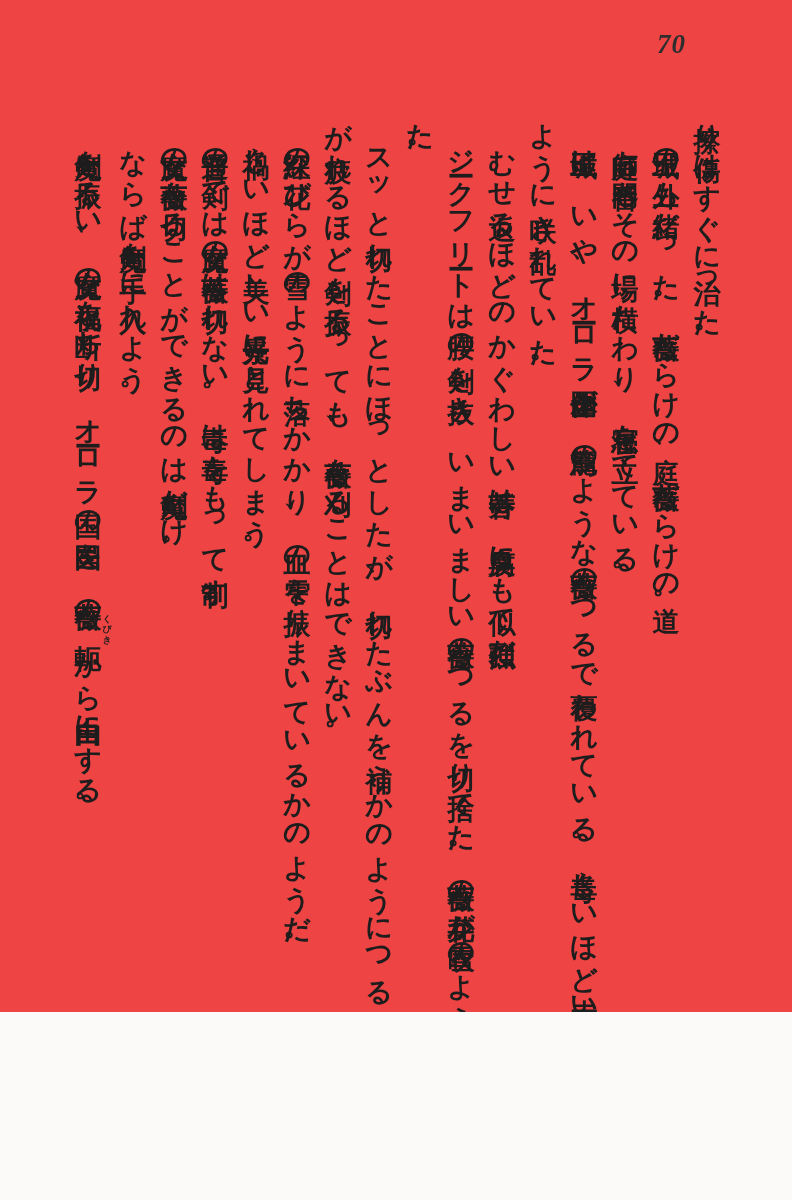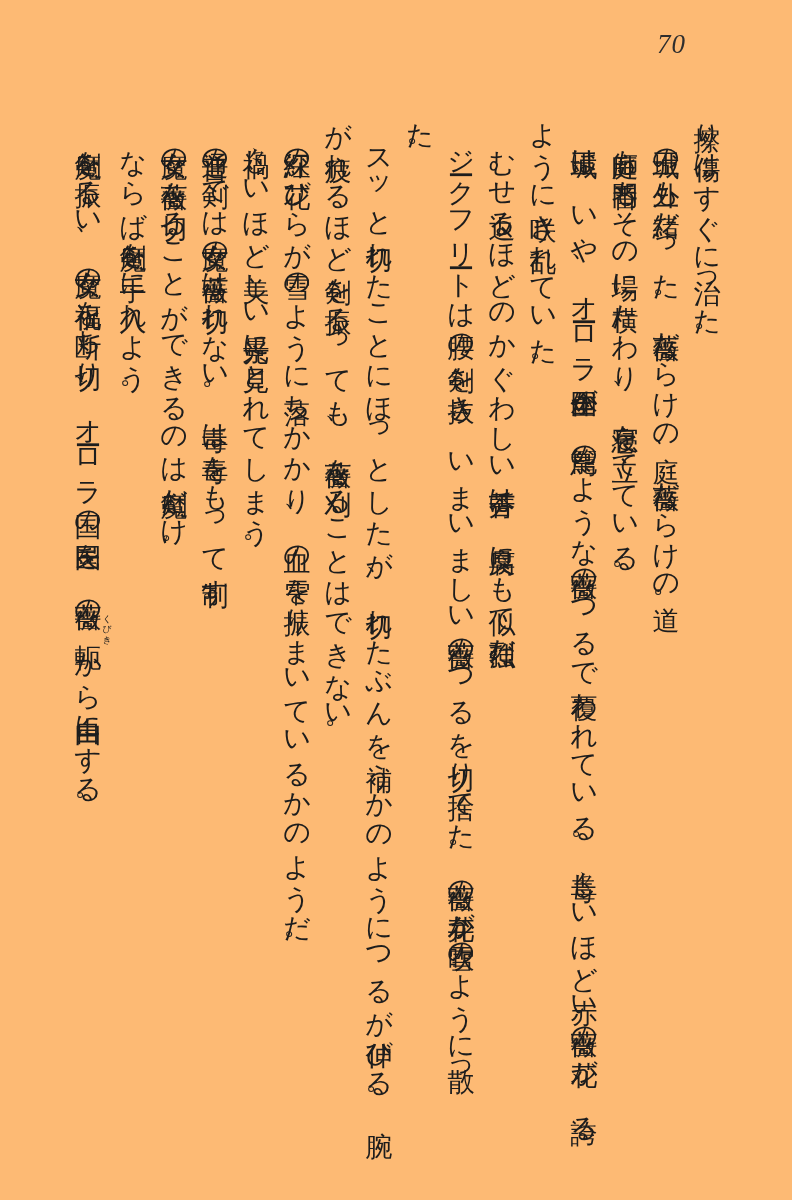--- a/index.html
+++ b/index.html
@@ -3,23 +3,24 @@
 <meta charset="utf-8">
 <style>
   * { margin: 0; padding: 0; box-sizing: border-box; }
   html, body {
     width: 792px; height: 1200px;
     background: #fbfaf8;
     font-family: "Liberation Serif", "DejaVu Serif", serif;
   }
   .page {
     position: relative;
-    width: 792px; height: 1200px;
-    background: #fdba74;
+    width: 792px; height: 1012px;
+    background: #ef4444;
     overflow: hidden;
+    font-weight: bold;
   }
   .page-number {
     position: absolute;
     top: 29px; left: 657px;
     font-style: italic;
     font-size: 27px;
     letter-spacing: 1px;
     color: #2e2e2e;
   }
   .text-block {

